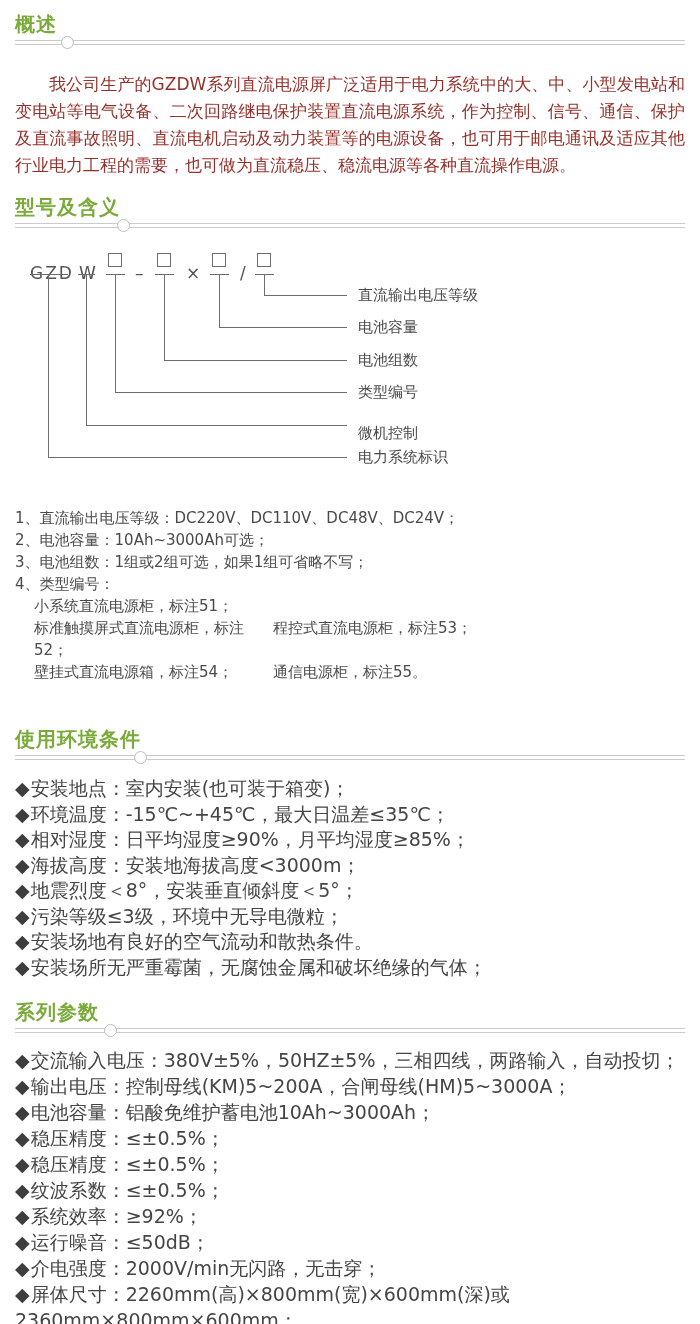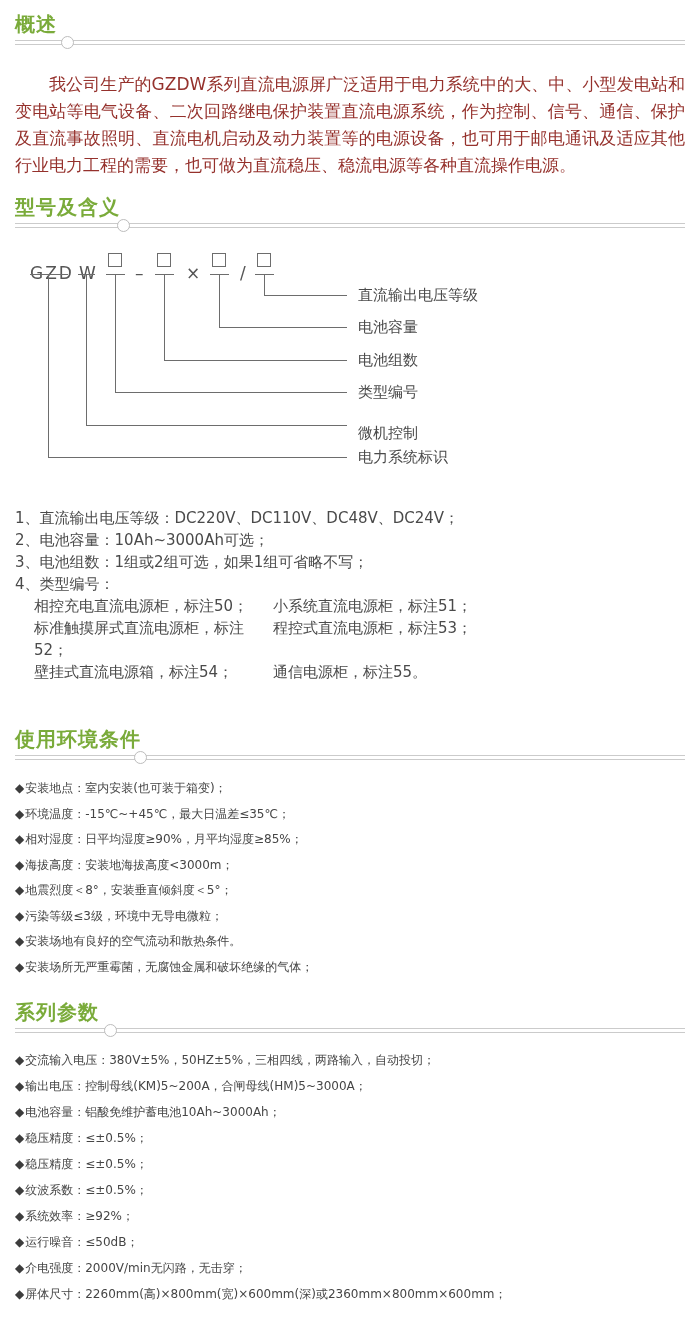--- a/index.html
+++ b/index.html
@@ -72,21 +72,21 @@
   .dl-6 { top:58px; } .dl-5 { top:90px; } .dl-4 { top:123px; }
   .dl-3 { top:155px; } .dl-2 { top:196px; } .dl-1 { top:220px; }
 
   
   .notes { margin-top:34px; font-size:15px; color:#4a4a4a; }
   .note-row { line-height:22px; }
   .type-row { line-height:22px; padding-left:19px; display:flex; }
   .type-cell-left { width:239px; }
 
   
-  .blist { font-size:12px; color:#454545; }
+  .blist { font-size:19px; color:#454545; }
   .blist-env { margin-top:16px; }
   .blist-env .brow { line-height:25.5px; }
   .blist-params { margin-top:14px; }
   .blist-params .brow { line-height:26px; }
   .bullet { color:#3d3d3d; margin-right:1px; }
 </style>
 </head>
 <body>
 
 <div class="content">
@@ -144,21 +144,20 @@
       <span class="dlabel dl-2">微机控制</span>
       <span class="dlabel dl-1">电力系统标识</span>
     </div>
 
     <div class="notes">
       <div class="note-row">1、直流输出电压等级：DC220V、DC110V、DC48V、DC24V；</div>
       <div class="note-row">2、电池容量：10Ah~3000Ah可选；</div>
       <div class="note-row">3、电池组数：1组或2组可选，如果1组可省略不写；</div>
       <div class="note-row">4、类型编号：</div>
       <div class="type-row">
-        <span class="type-cell-left">相控充电直流电源柜，标注50；</span>
         <span>小系统直流电源柜，标注51；</span>
       </div>
       <div class="type-row">
         <span class="type-cell-left">标准触摸屏式直流电源柜，标注52；</span>
         <span>程控式直流电源柜，标注53；</span>
       </div>
       <div class="type-row">
         <span class="type-cell-left">壁挂式直流电源箱，标注54；</span>
         <span>通信电源柜，标注55。</span>
       </div>

